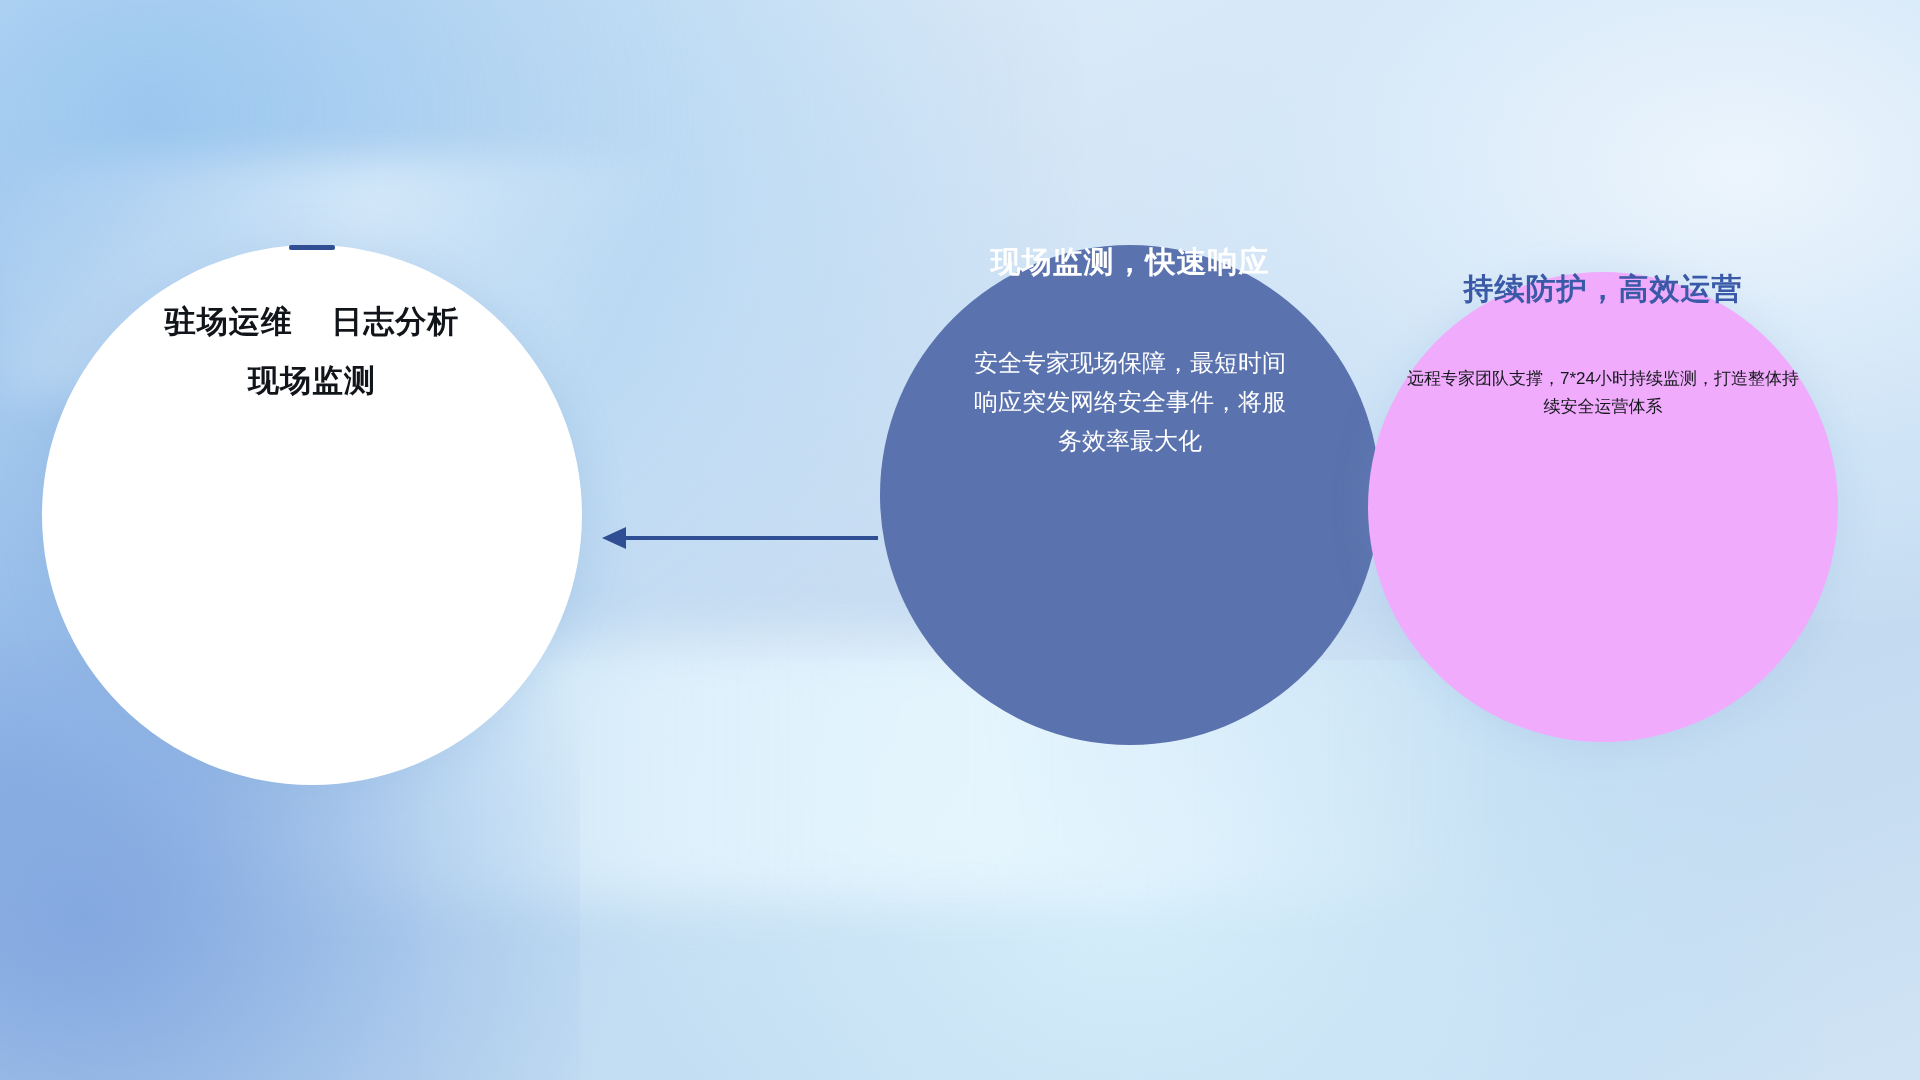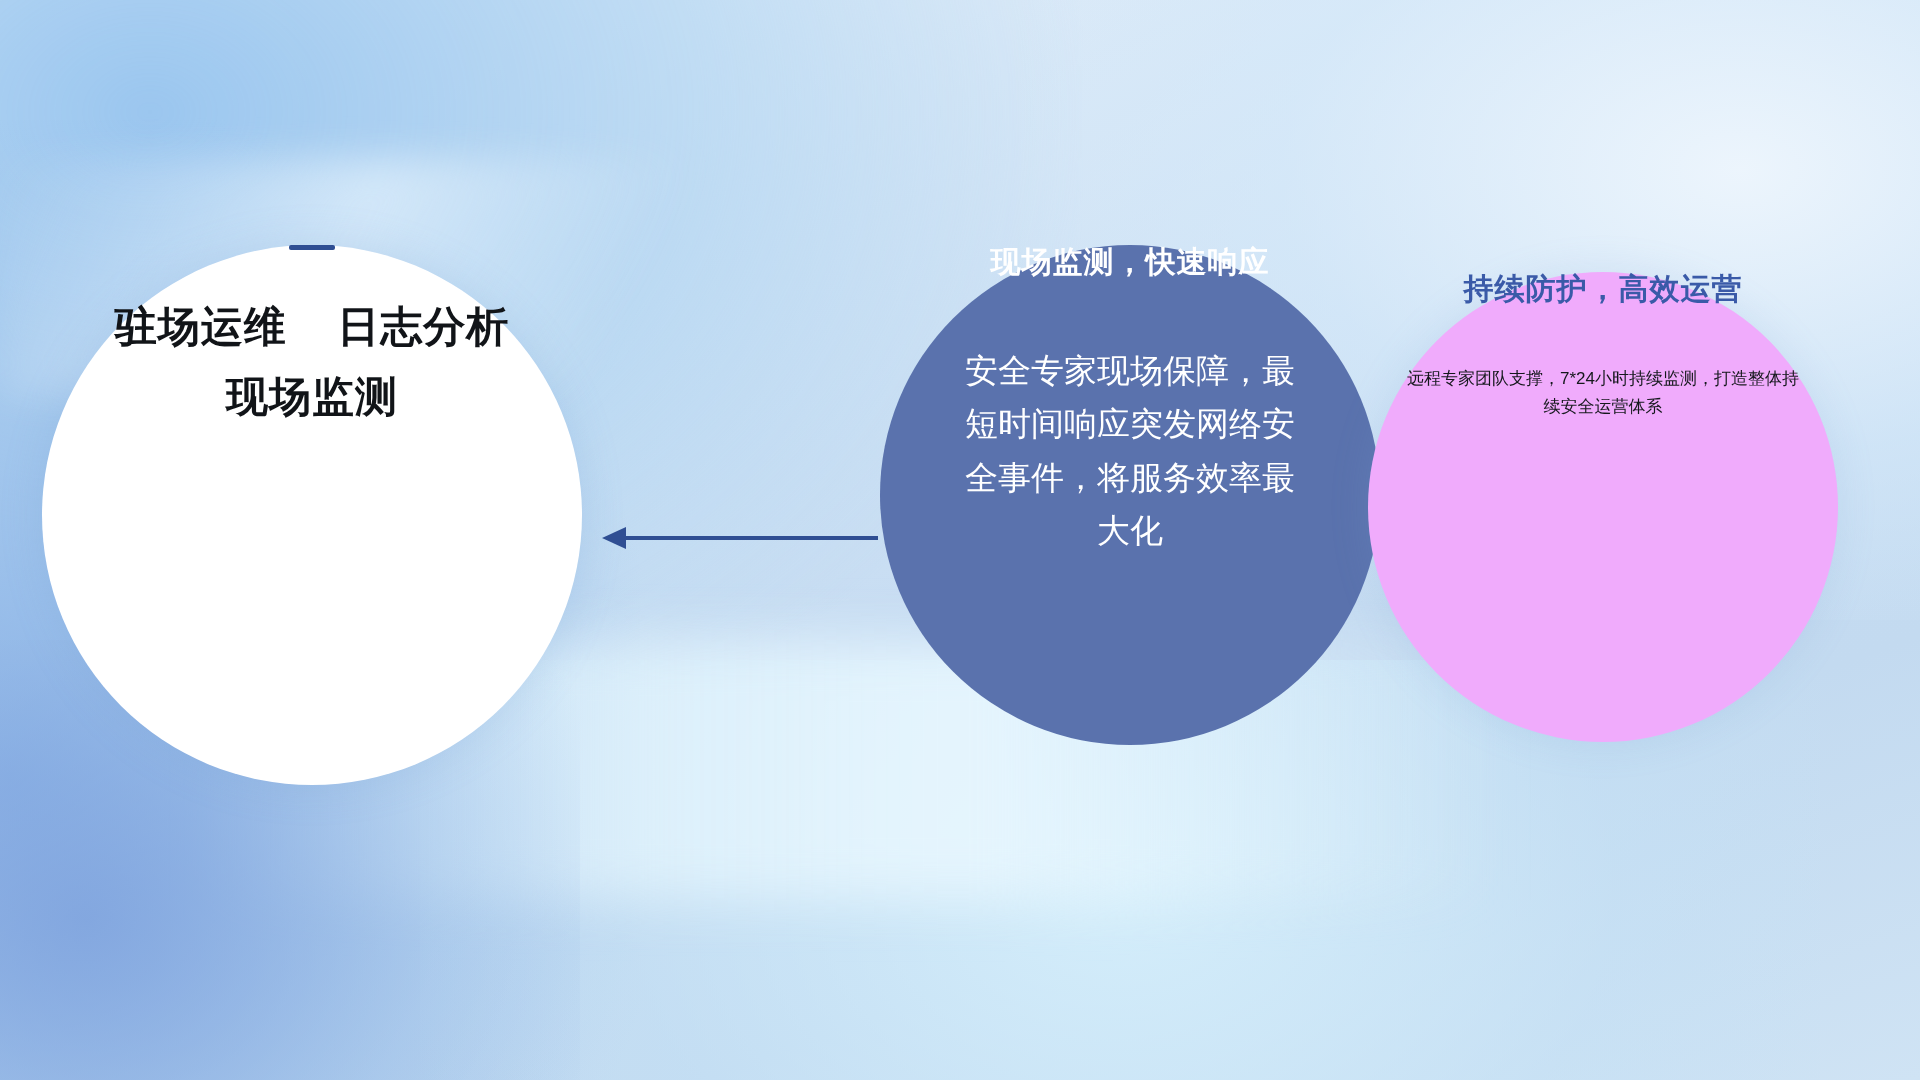--- a/index.html
+++ b/index.html
@@ -86,21 +86,21 @@
   }
   #left-dash {
     width:46px; height:5px;
     background:#2f4e93;
     border-radius:2px;
     margin-bottom:42px;
   }
   .left-line {
     color:#111418;
     font-weight:bold;
-    font-size:42px;
+    font-size:31px;
     letter-spacing:1px;
     line-height:1.0;
     margin:14px 0;
     white-space:pre;
   }
 
   
   #circle-mid {
     left:880px; top:245px;
     width:500px; height:500px;
@@ -112,21 +112,21 @@
     color:#ffffff;
     font-weight:bold;
     font-size:30px;
     letter-spacing:1px;
     line-height:1.1;
     white-space:nowrap;
     margin-bottom:66px;
   }
   #mid-body {
     color:#ffffff;
-    font-size:33px;
+    font-size:24px;
     line-height:1.62;
     width:330px;
   }
 
   
   #circle-right {
     left:1368px; top:272px;
     width:470px; height:470px;
     background:#f0abfc;
     z-index:3;

